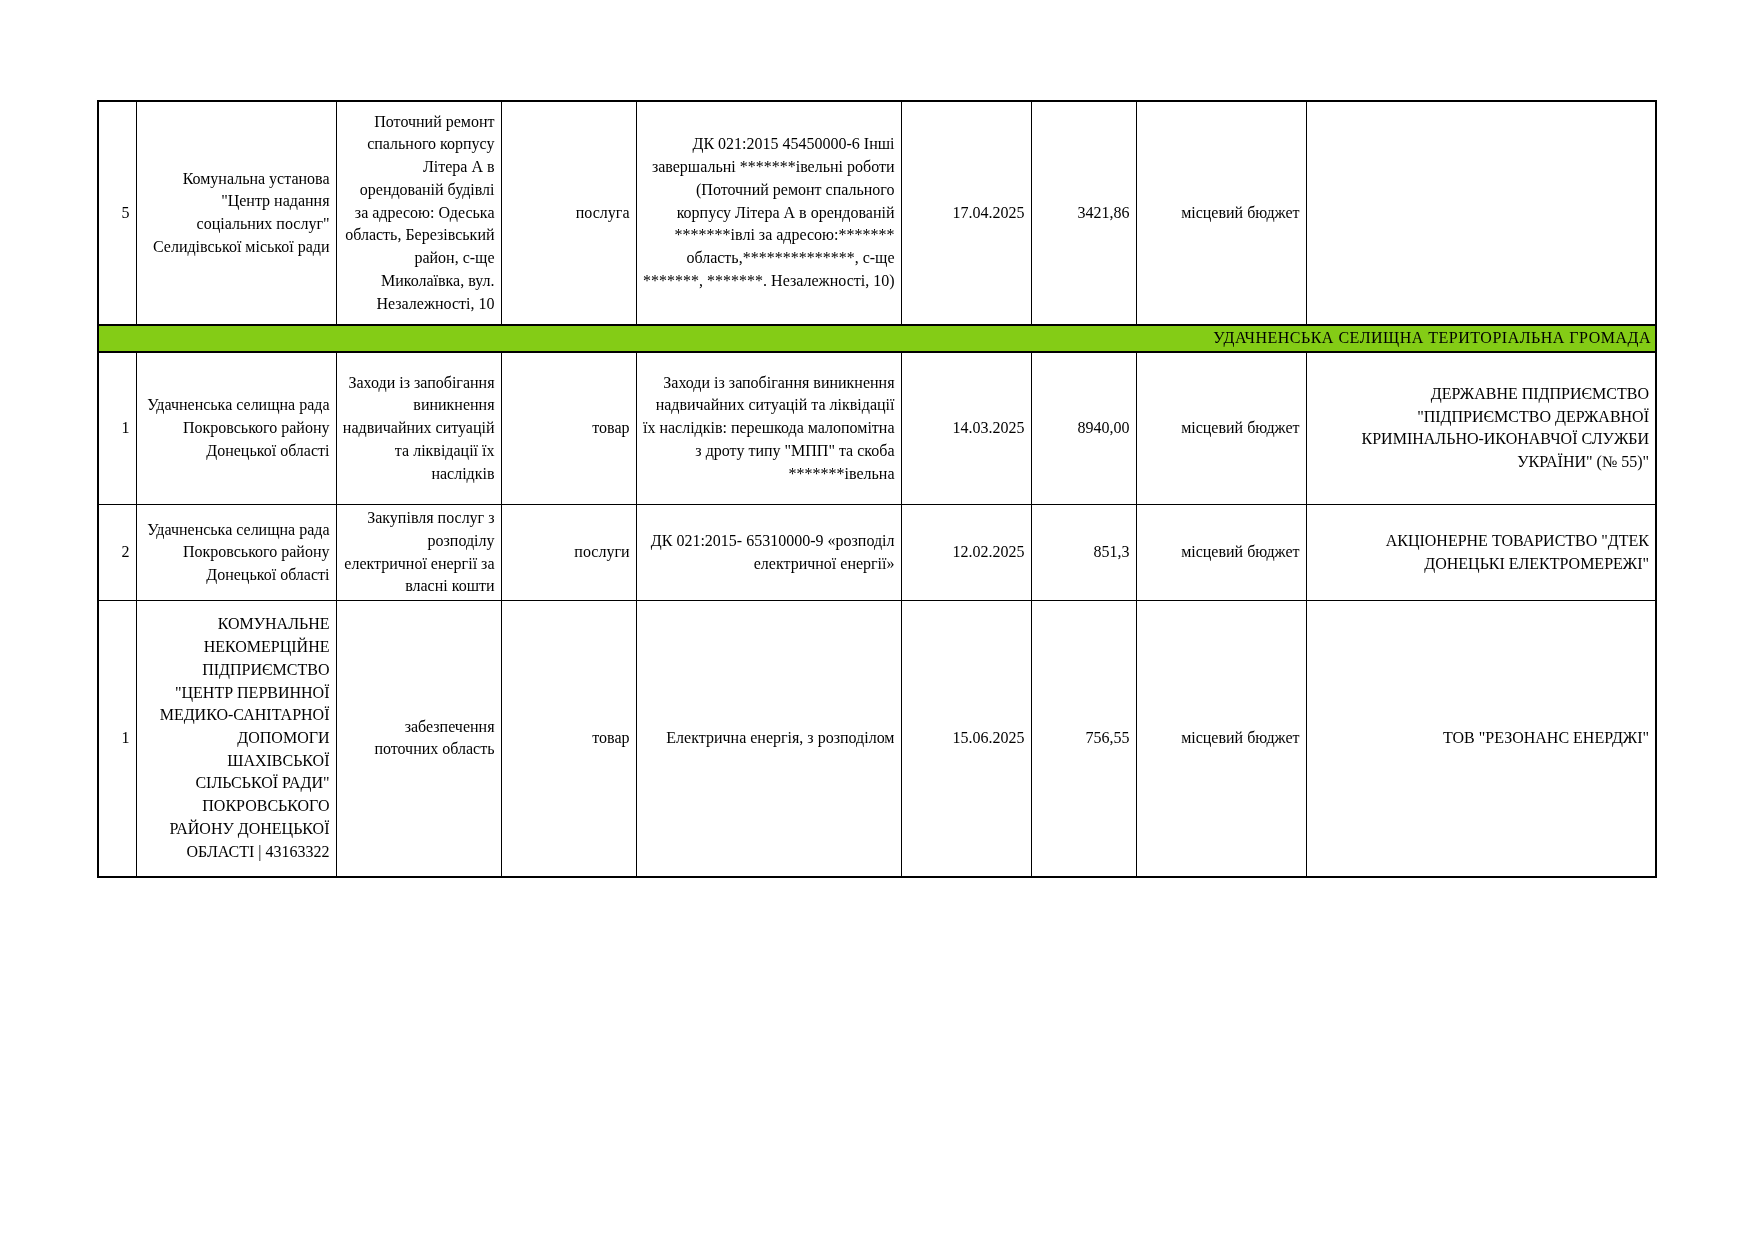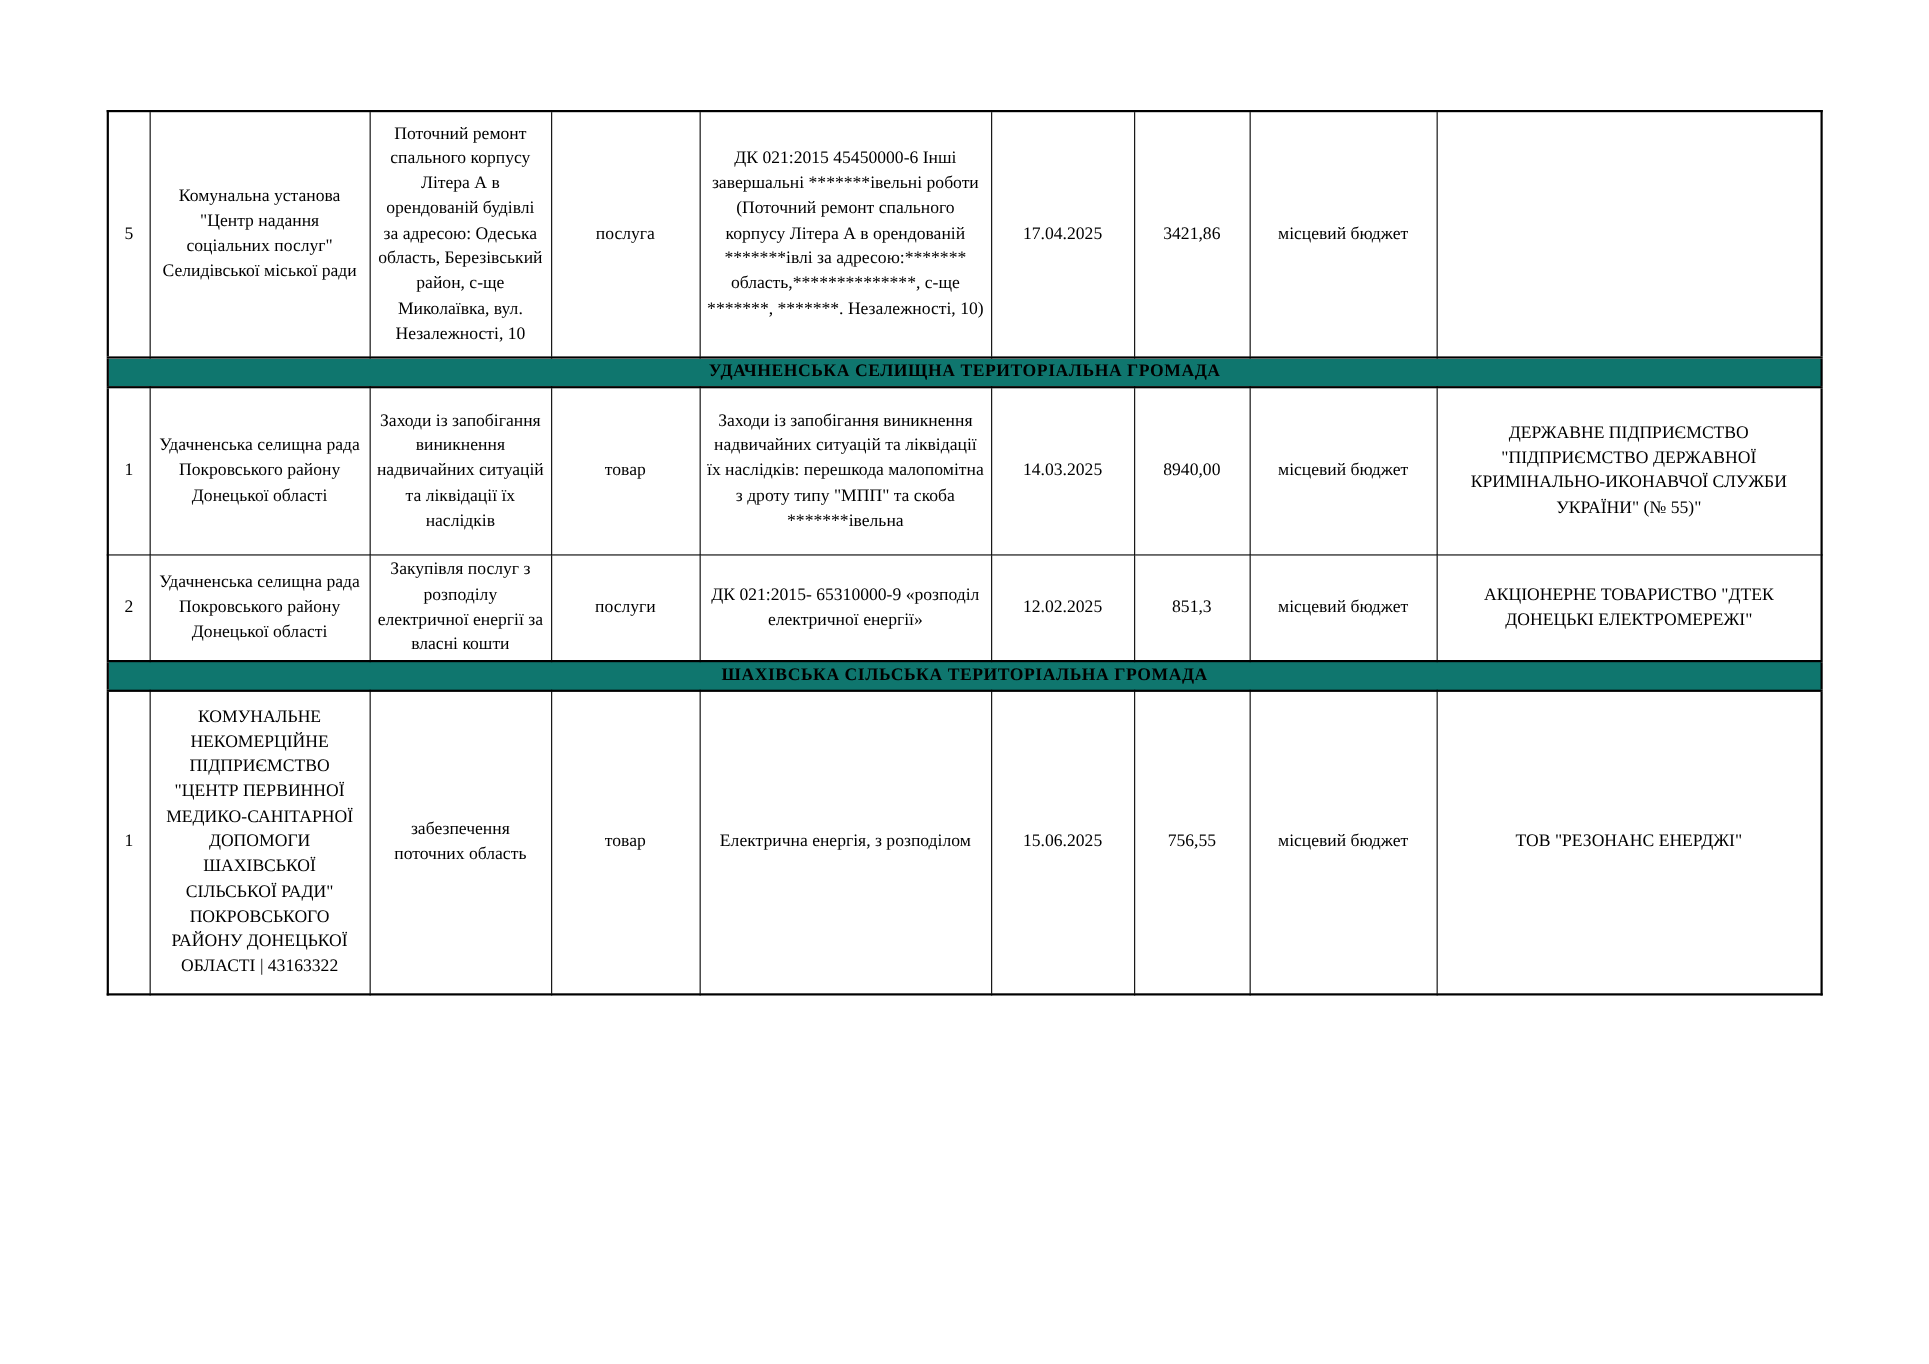--- a/index.html
+++ b/index.html
@@ -18,35 +18,35 @@
     position: absolute;
     left: 97px;
     top: 100px;
     width: 1558px;
     border-collapse: collapse;
     table-layout: fixed;
     border: 2px solid #000;
   }
   table.proc td {
     border: 1px solid #000;
-    text-align: center;
+    text-align: right;
     vertical-align: middle;
     font-size: 16px;
     line-height: 1.42;
     padding: 2px 6px;
     overflow: hidden;
     word-wrap: break-word;
   }
   tr.h-r0 { height: 224px; }
   tr.h-r2 { height: 153px; }
   tr.h-r3 { height: 82px; }
   tr.h-r5 { height: 276px; }
   tr.section-row td {
-    background: #0f766e;
-    font-weight: bold;
+    background: #84cc16;
+    font-weight: normal;
     font-size: 16px;
     height: 22px;
     padding: 1px 4px;
     border-top: 2px solid #000;
     border-bottom: 2px solid #000;
     letter-spacing: 0.5px;
   }
 </style>
 </head>
 <body>
@@ -98,23 +98,20 @@
     <td>Удачненська селищна рада Покровського району Донецької області</td>
     <td>Закупівля послуг з розподілу електричної енергії за власні кошти</td>
     <td>послуги</td>
     <td>ДК 021:2015- 65310000-9 «розподіл електричної енергії»</td>
     <td>12.02.2025</td>
     <td>851,3</td>
     <td>місцевий бюджет</td>
     <td>АКЦІОНЕРНЕ ТОВАРИСТВО "ДТЕК ДОНЕЦЬКІ ЕЛЕКТРОМЕРЕЖІ"</td>
   </tr>
 
-  <tr class="section-row">
-    <td colspan="9">ШАХІВСЬКА СІЛЬСЬКА ТЕРИТОРІАЛЬНА ГРОМАДА</td>
-  </tr>
 
   <tr class="h-r5">
     <td>1</td>
     <td>КОМУНАЛЬНЕ НЕКОМЕРЦІЙНЕ ПІДПРИЄМСТВО "ЦЕНТР ПЕРВИННОЇ МЕДИКО-САНІТАРНОЇ ДОПОМОГИ ШАХІВСЬКОЇ СІЛЬСЬКОЇ РАДИ" ПОКРОВСЬКОГО РАЙОНУ ДОНЕЦЬКОЇ ОБЛАСТІ | 43163322</td>
     <td>забезпечення поточних область</td>
     <td>товар</td>
     <td>Електрична енергія, з розподілом</td>
     <td>15.06.2025</td>
     <td>756,55</td>
     <td>місцевий бюджет</td>

